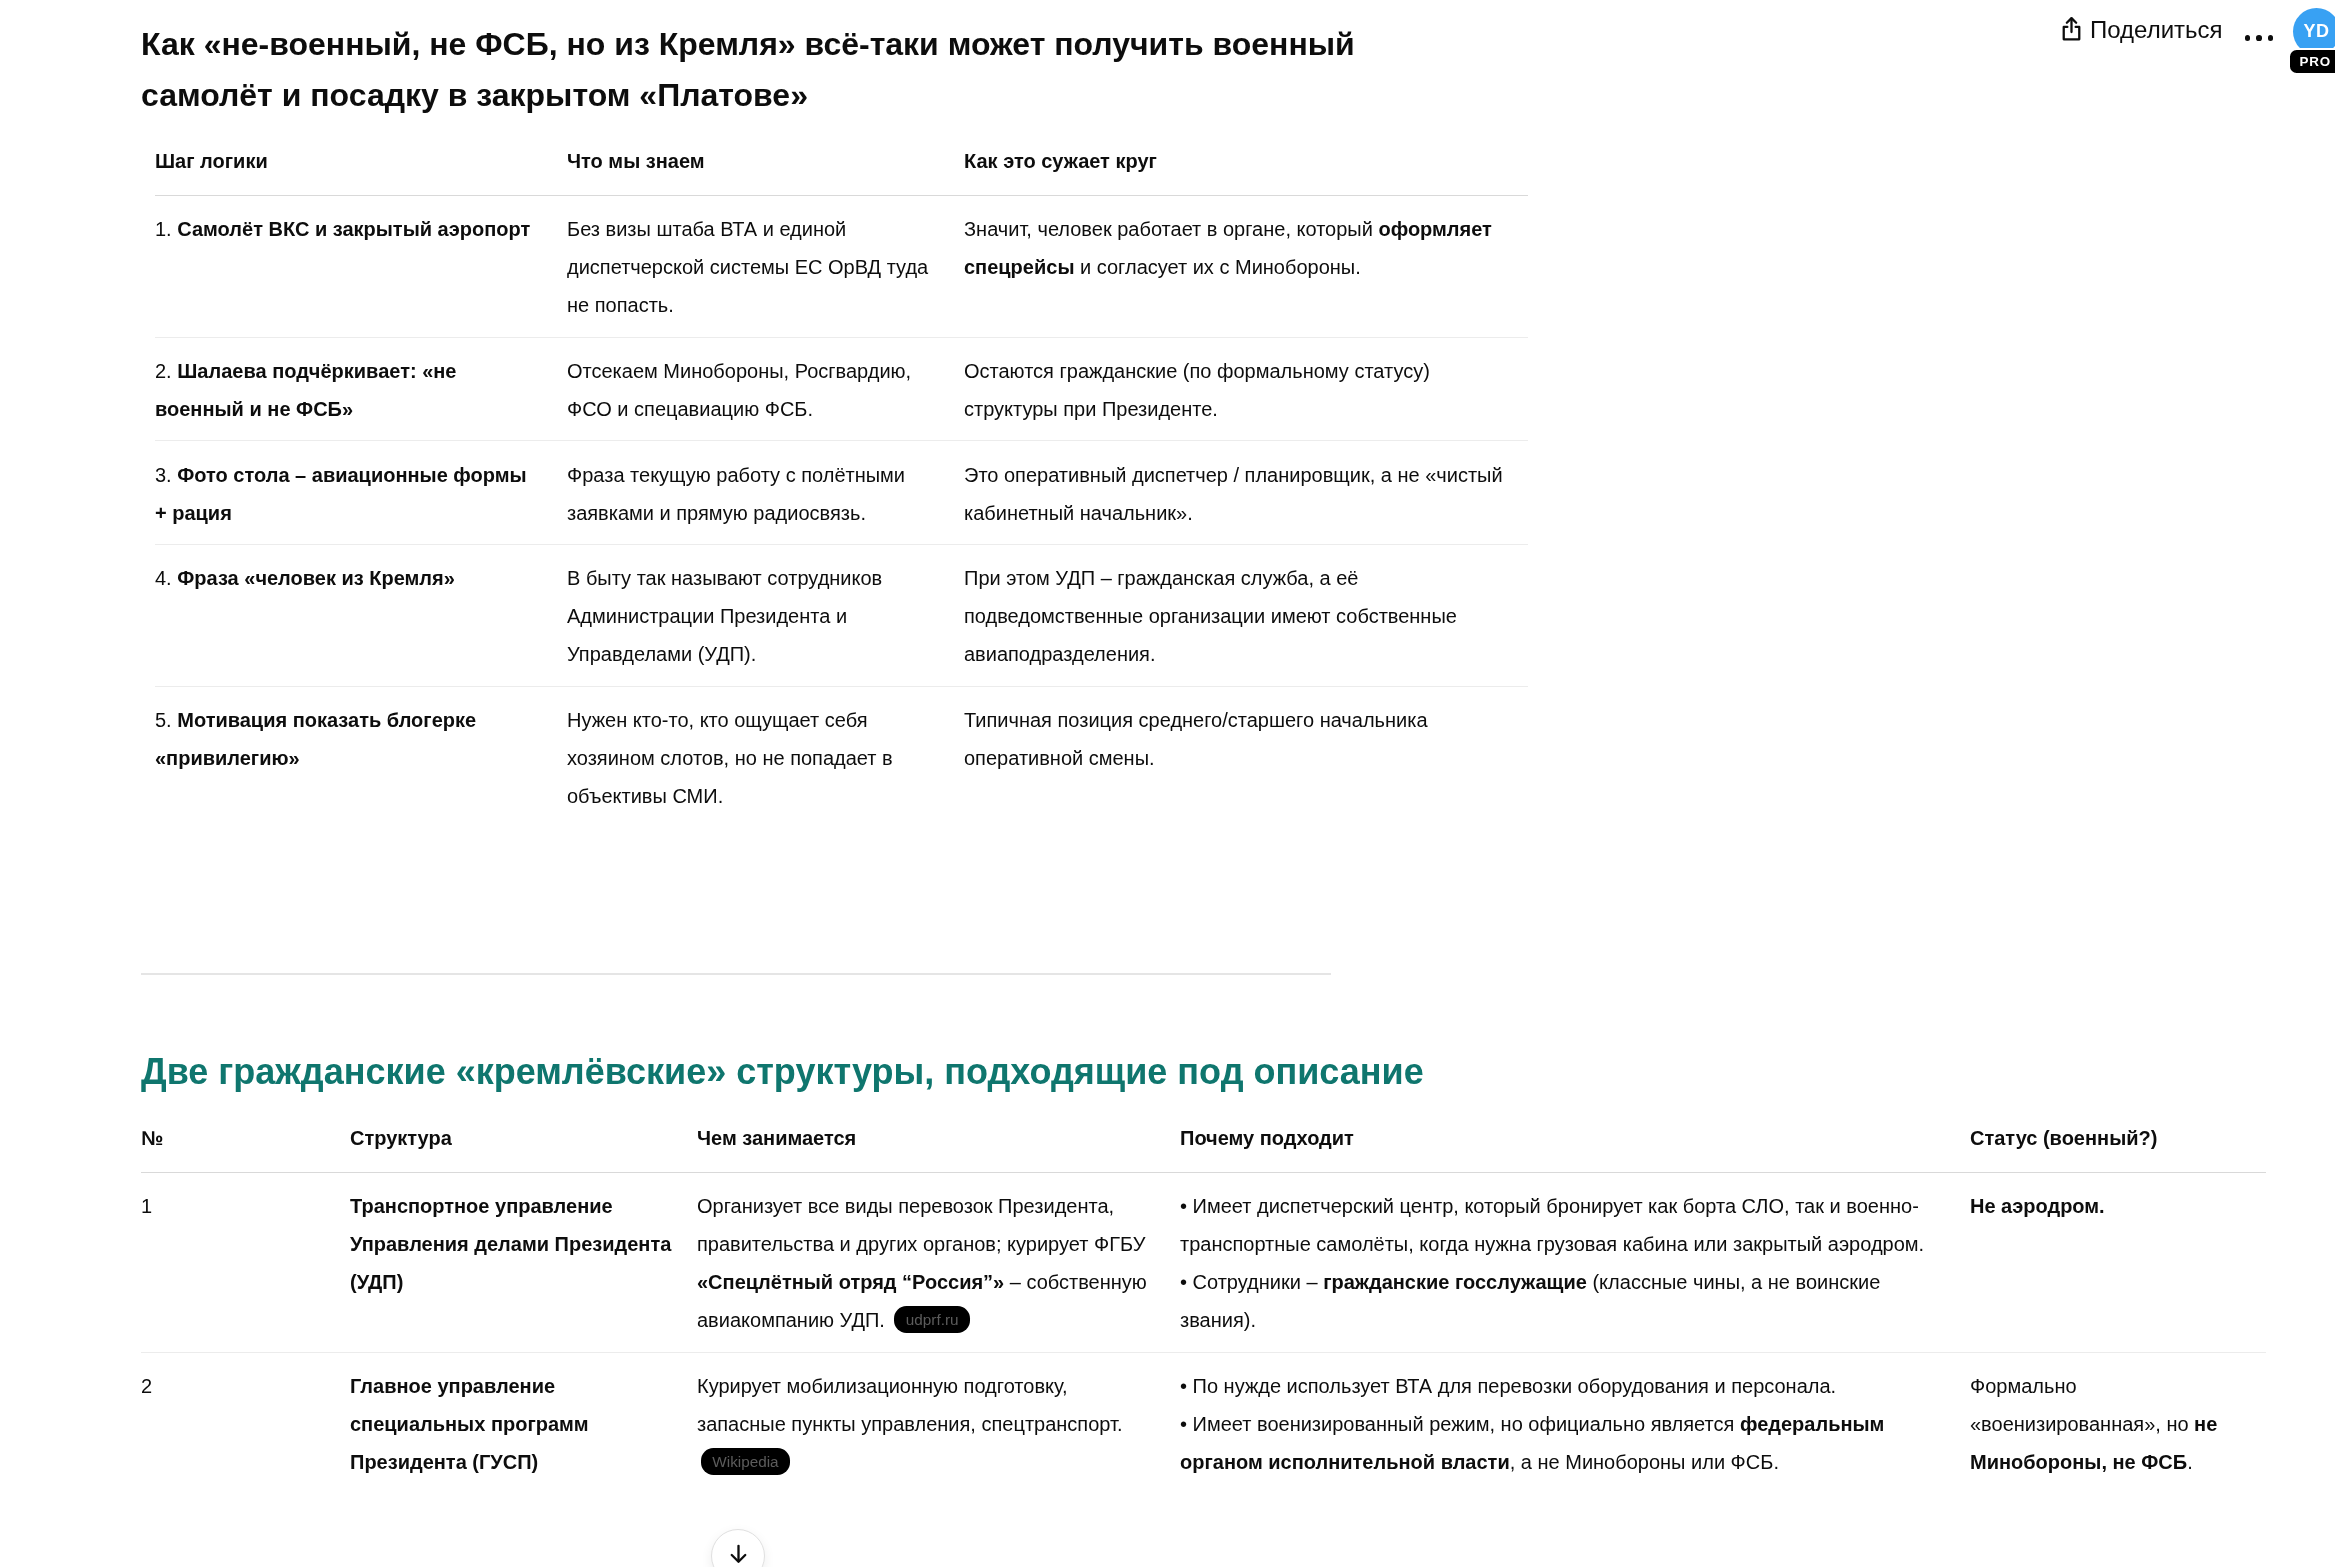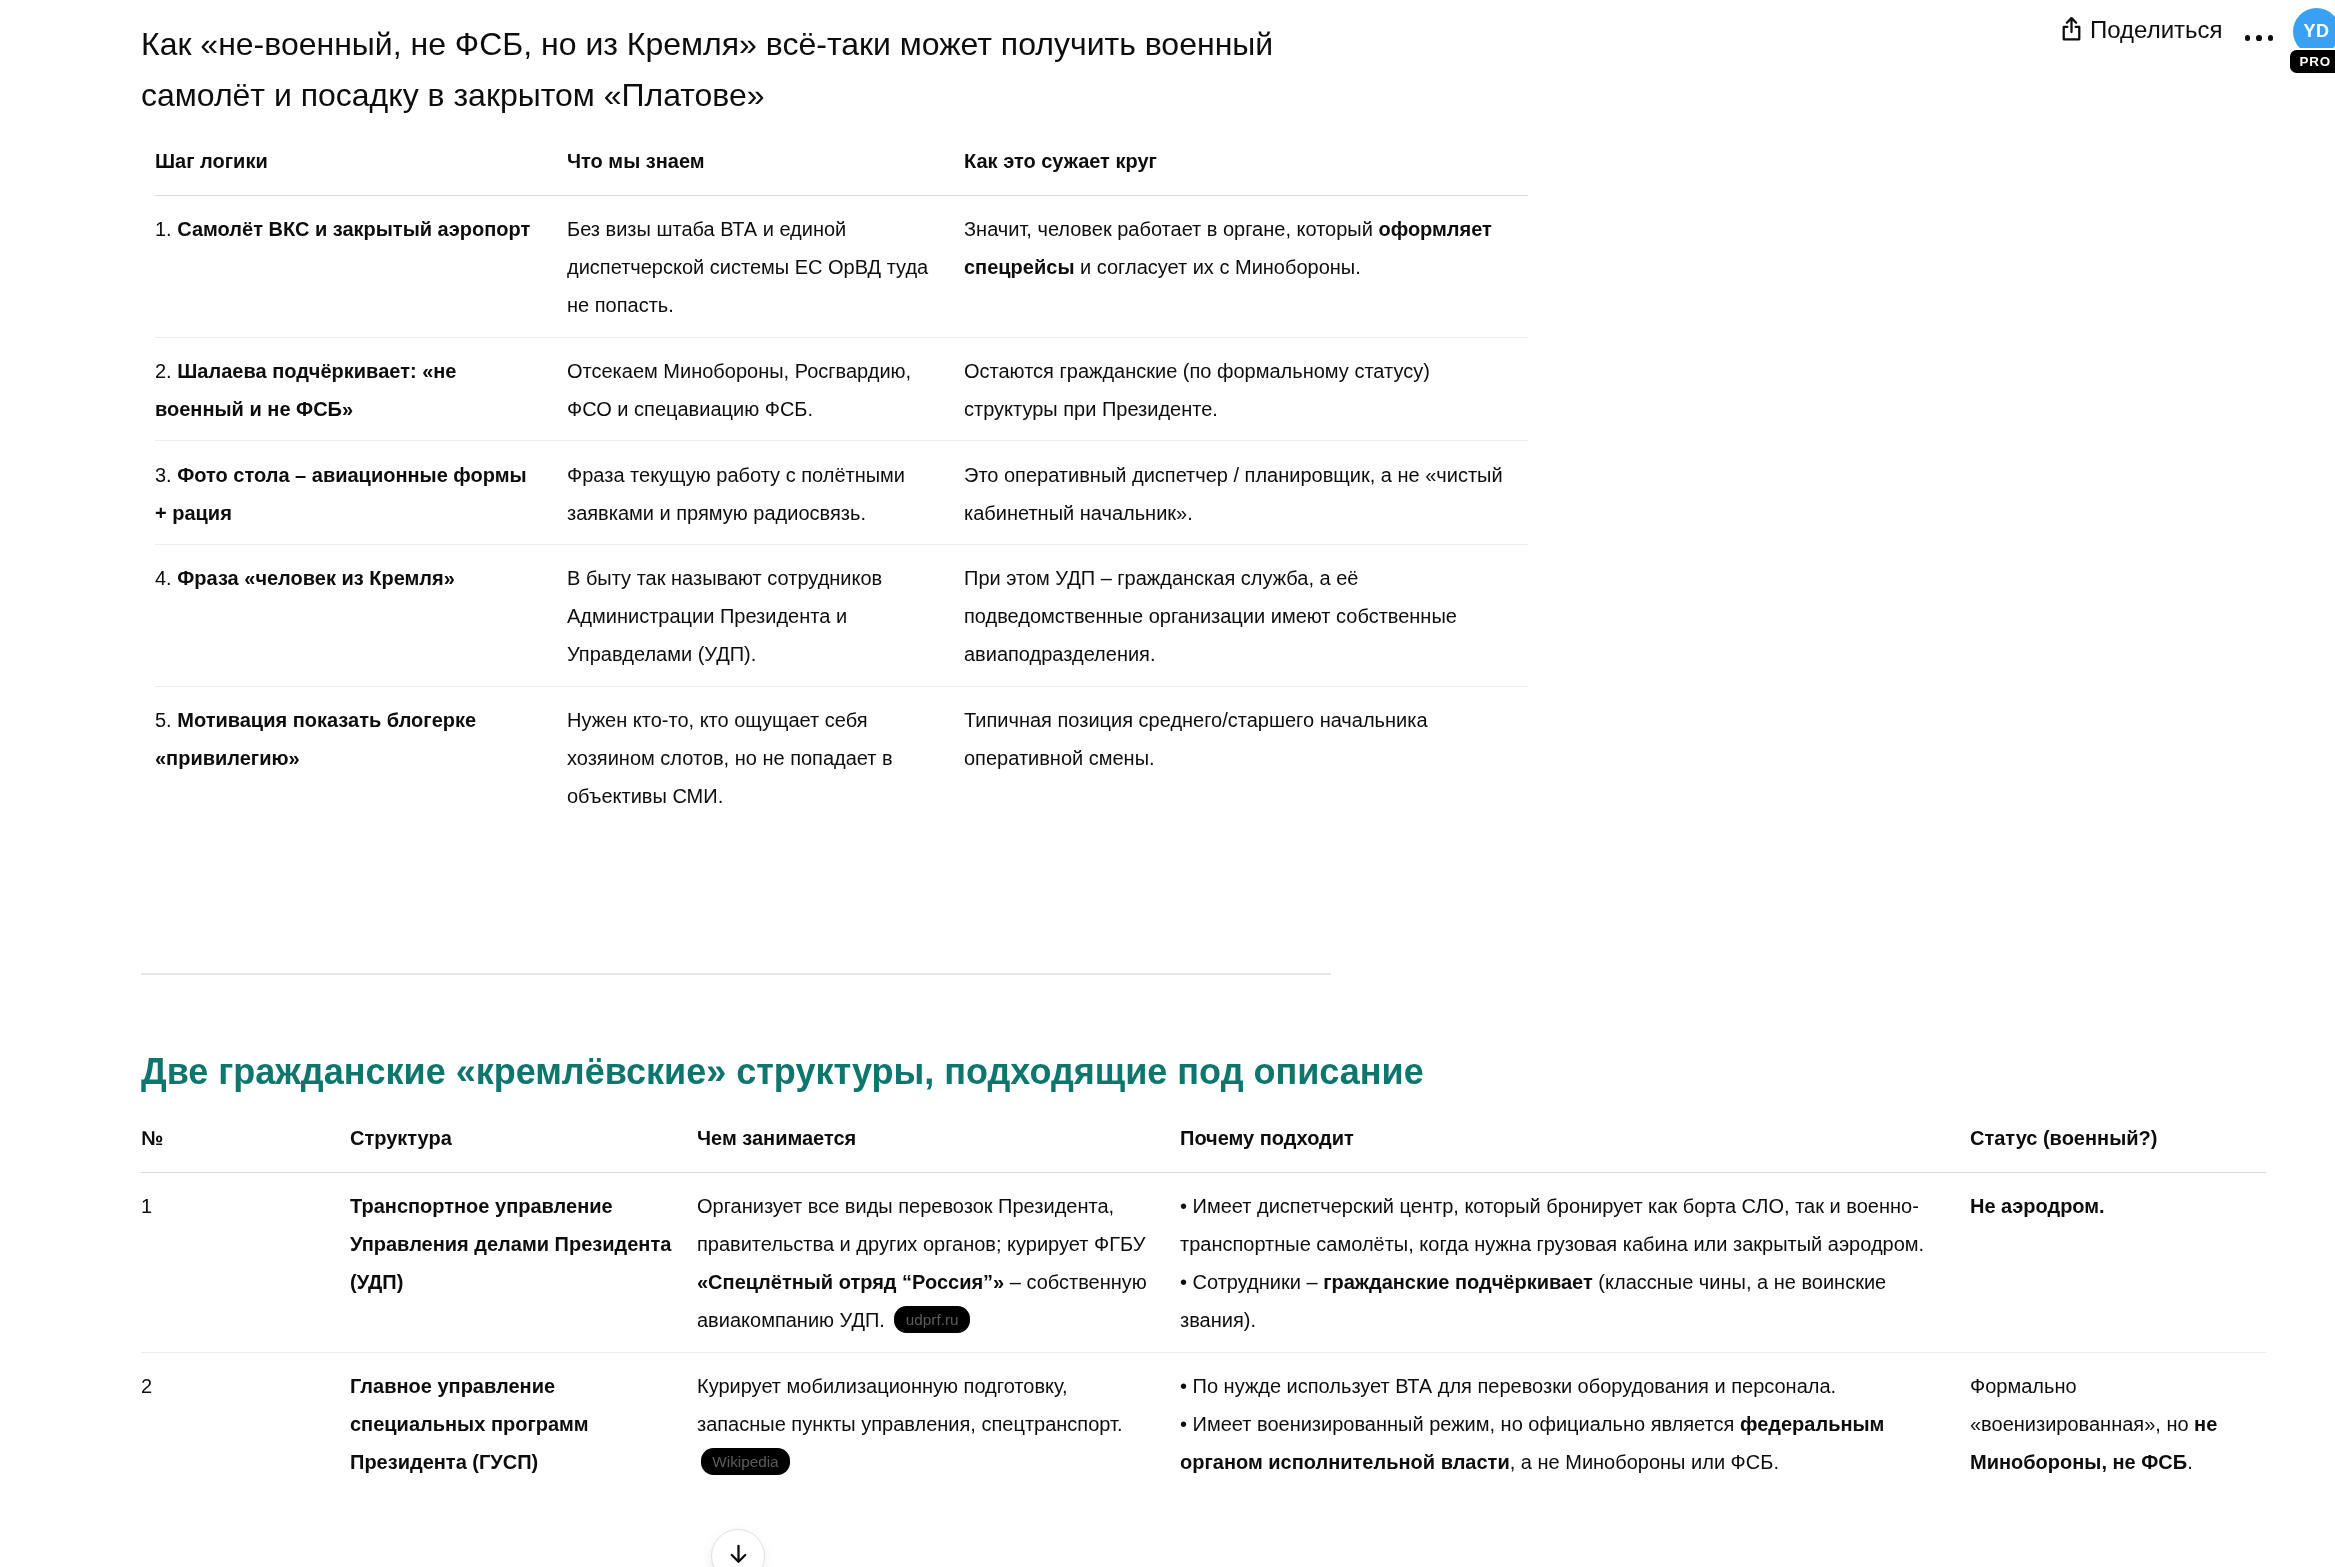--- a/index.html
+++ b/index.html
@@ -37,21 +37,21 @@
   }
   .pro-badge{
     position:absolute;left:2288px;top:48px;
     background:#000000;color:#ffffff;
     font-size:13.4px;font-weight:700;letter-spacing:0.8px;
     padding:3.8px 9.6px;border-radius:8.6px;border:2.9px solid #ffffff;
   }
   
   .doc-title{
     position:absolute;left:141px;top:19px;width:1338px;
-    font-size:32px;line-height:51px;font-weight:400;color:#0d0d0d;
+    font-size:32px;line-height:51px;font-weight:700;color:#0d0d0d;
   }
   .section-heading{
     position:absolute;left:141px;top:1051px;width:1816px;
     font-size:36px;line-height:42px;font-weight:700;color:#0f766e;
   }
   .divider-hr{
     position:absolute;left:141px;top:973px;width:1190px;height:1.9px;
     background:#e5e5e5;
   }
   
@@ -194,21 +194,21 @@
           <th>Чем занимается</th>
           <th>Почему подходит</th>
           <th>Статус (военный?)</th>
         </tr>
       </thead>
     <tbody id="org-body">
         <tr>
           <td><span>1</span></td>
           <td><span class="b">Транспортное управление Управления делами Президента (УДП)</span></td>
           <td><span>Организует все виды перевозок Президента, правительства и других органов; курирует ФГБУ </span><span class="b">«Спецлётный отряд “Россия”»</span><span> – собственную авиакомпанию УДП. </span><span class="pill">udprf.ru</span></td>
-          <td><span>• Имеет диспетчерский центр, который бронирует как борта СЛО, так и </span><span class="i">военно-транспортные</span><span> самолёты, когда нужна грузовая кабина или закрытый аэродром.</span><br><span>• Сотрудники – </span><span class="b">гражданские подчёркивает</span><span> (классные чины, а не воинские звания).</span></td>
+          <td><span>• Имеет диспетчерский центр, который бронирует как борта СЛО, так и </span><span class="i">военно-транспортные</span><span> самолёты, когда нужна грузовая кабина или закрытый аэродром.</span><br><span>• Сотрудники – </span><span class="b">гражданские госслужащие</span><span> (классные чины, а не воинские звания).</span></td>
           <td><span class="b">Не аэродром.</span></td>
         </tr>
         <tr>
           <td><span>2</span></td>
           <td><span class="b">Главное управление специальных программ Президента (ГУСП)</span></td>
           <td><span>Курирует мобилизационную подготовку, запасные пункты управления, спецтранспорт. </span><span class="pill">Wikipedia</span></td>
           <td><span>• По нужде использует ВТА для перевозки оборудования и персонала.</span><br><span>• Имеет военизированный режим, но официально является </span><span class="b">федеральным органом исполнительной власти</span><span>, а не Минобороны или ФСБ.</span></td>
           <td><span>Формально «военизированная», но </span><span class="b">не Минобороны, не ФСБ</span><span>.</span></td>
         </tr>
       </tbody>

